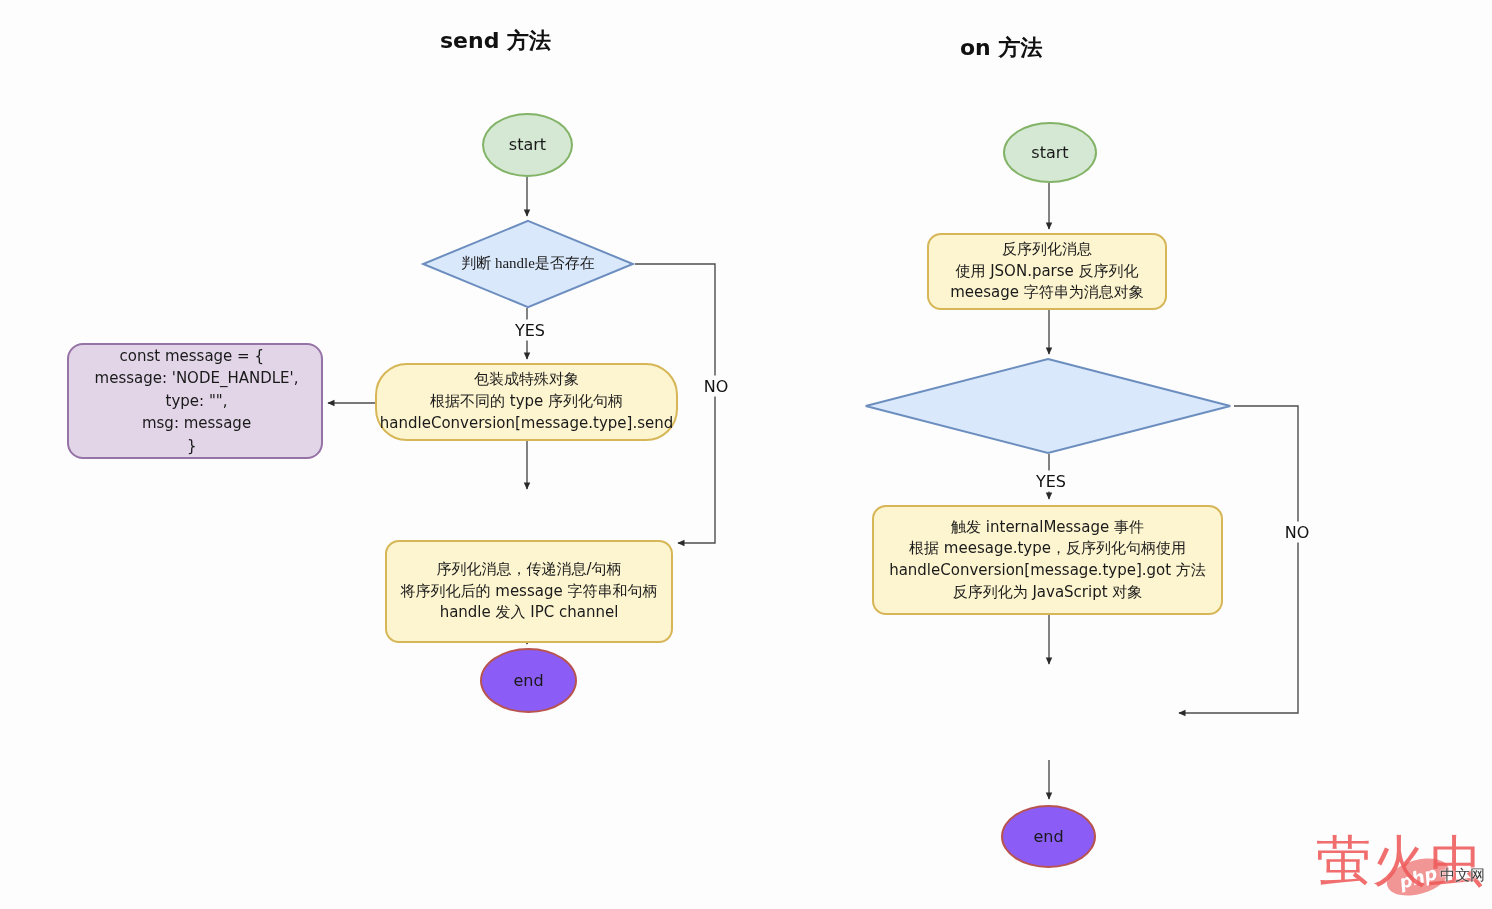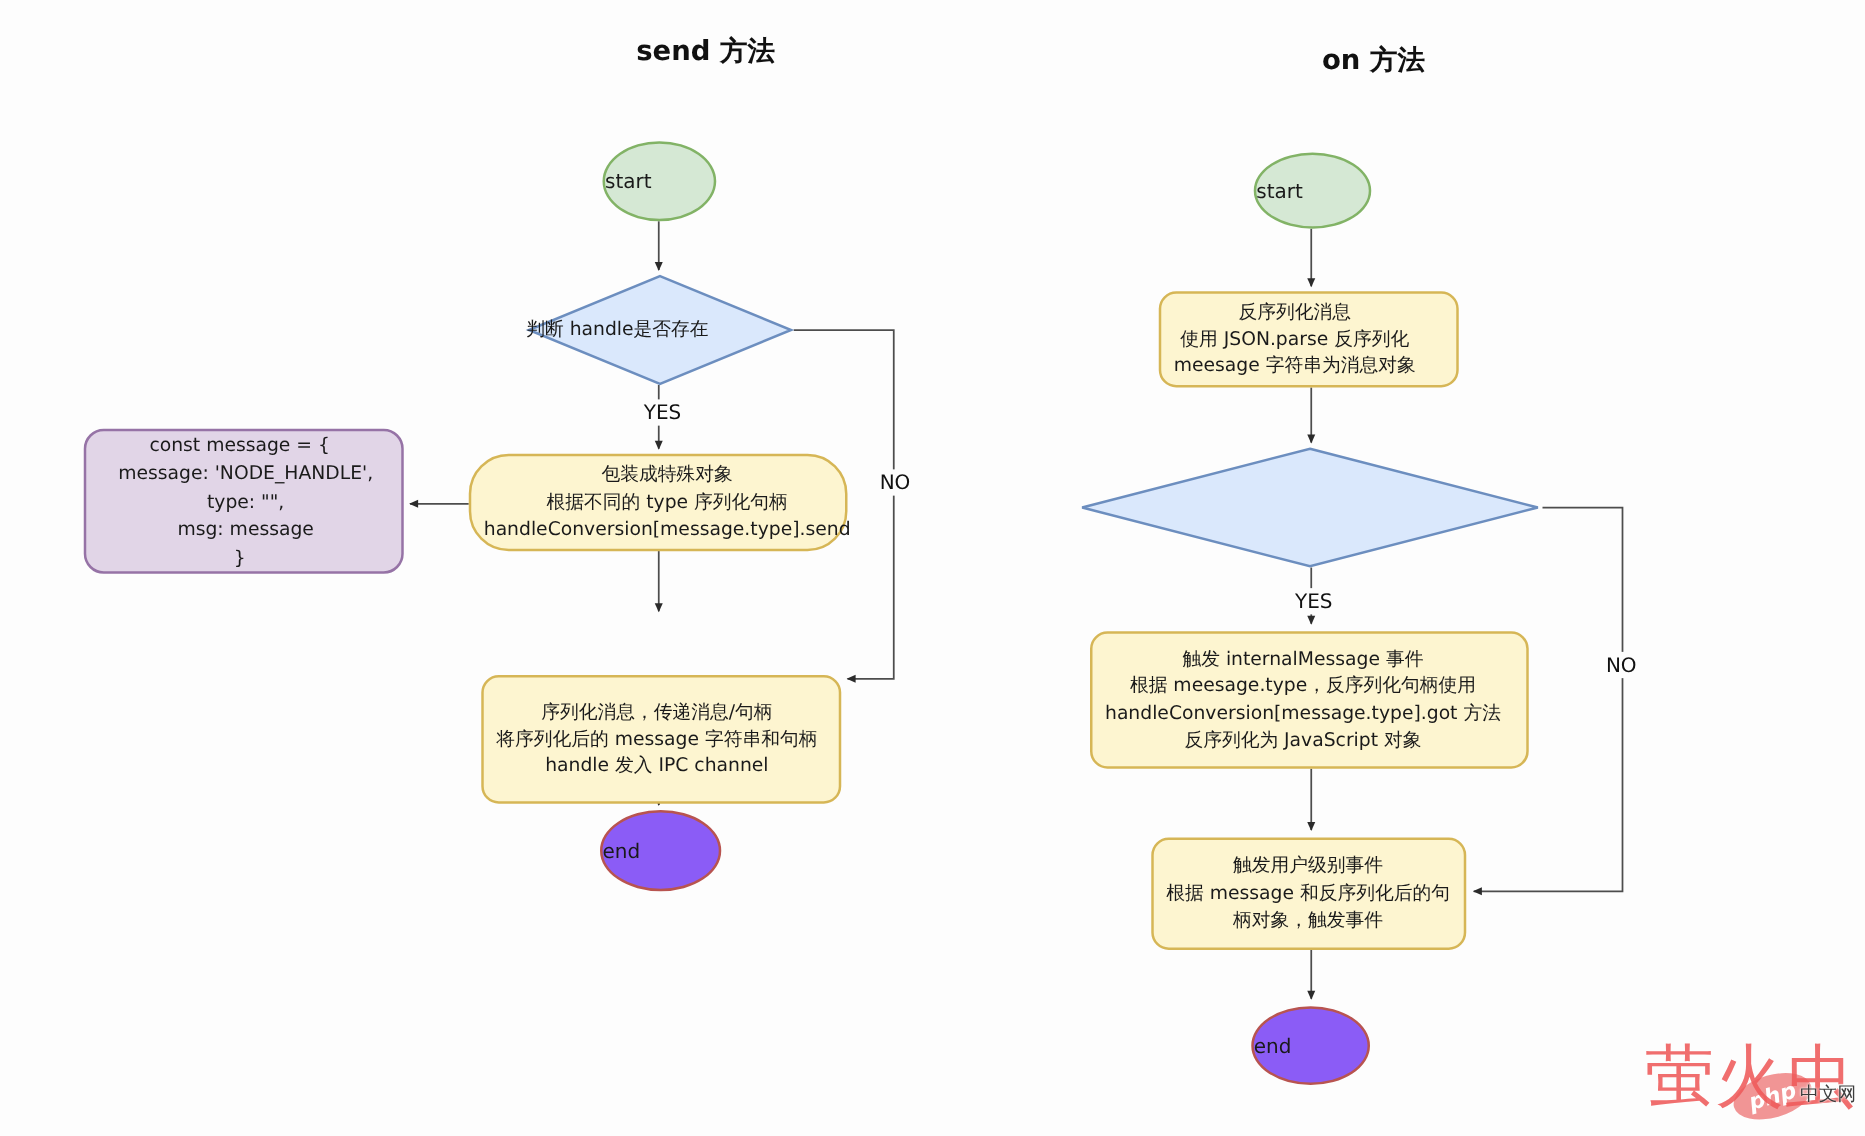--- a/index.html
+++ b/index.html
@@ -24,38 +24,39 @@
     fill: none;
     stroke: #4d4d4d;
     stroke-width: 1.4;
   }
 
   .node {
     position: absolute;
     z-index: 2;
     display: flex;
     align-items: center;
+    justify-content: center;
     text-align: center;
     color: #1a1a1a;
   }
   .node .label {
     white-space: pre-line;
     font-size: 15px;
     line-height: 1.45;
     z-index: 2;
     position: relative;
   }
 
   .chart-title {
     position: absolute;
     z-index: 2;
     font-size: 22px;
     font-weight: bold;
     color: #111;
-    text-align: right;
+    text-align: left;
     white-space: nowrap;
   }
 
   .ellipse {
     border-radius: 50%;
     border: 2px solid;
   }
   .ellipse .label { font-size: 16px; }
   .start-node { background: #d5e8d4; border-color: #82b366; }
   .end-node   { background: #8b5cf6; border-color: #b85450; }
@@ -70,21 +71,21 @@
   .note {
     background: #e1d5e7;
     border: 2px solid #9673a6;
     border-radius: 16px;
     padding: 8px 8px 8px 16px;
     justify-content: flex-start;
     text-align: center;
   }
   .note .label { white-space: pre; line-height: 1.5; }
 
-  .diamond { background: transparent; border: none; }
+  .diamond { background: transparent; border: none; font-family: Liberation Serif, serif; }
   .diamond svg.shape {
     position: absolute;
     left: 0; top: 0;
     width: 100%; height: 100%;
     z-index: 1;
     overflow: visible;
   }
   .diamond polygon {
     fill: #dae8fc;
     stroke: #6c8ebf;
@@ -238,25 +239,20 @@
   <div class="edge-label" style="left:1051px; top:481px;">YES</div>
   <div class="edge-label" style="left:1297px; top:532px;">NO</div>
 
   <div class="node process" style="left:872px; top:505px; width:351px; height:110px;">
     <div class="label">触发 internalMessage 事件
 根据 meesage.type，反序列化句柄使用
 handleConversion[message.type].got 方法
 反序列化为 JavaScript 对象</div>
   </div>
 
-  <div class="node process" style="left:921px; top:670px; width:252px; height:90px;">
-    <div class="label">触发用户级别事件
-根据 message 和反序列化后的句
-柄对象，触发事件</div>
-  </div>
 
   <div class="node ellipse end-node" style="left:1001px; top:805px; width:95px; height:63px;">
     <div class="label">end</div>
   </div>
 
   <div class="watermark">
     <div class="wm-badge">php</div>
     <div class="wm-text">萤火虫</div>
     <div class="wm-suffix">中文网</div>
   </div>

